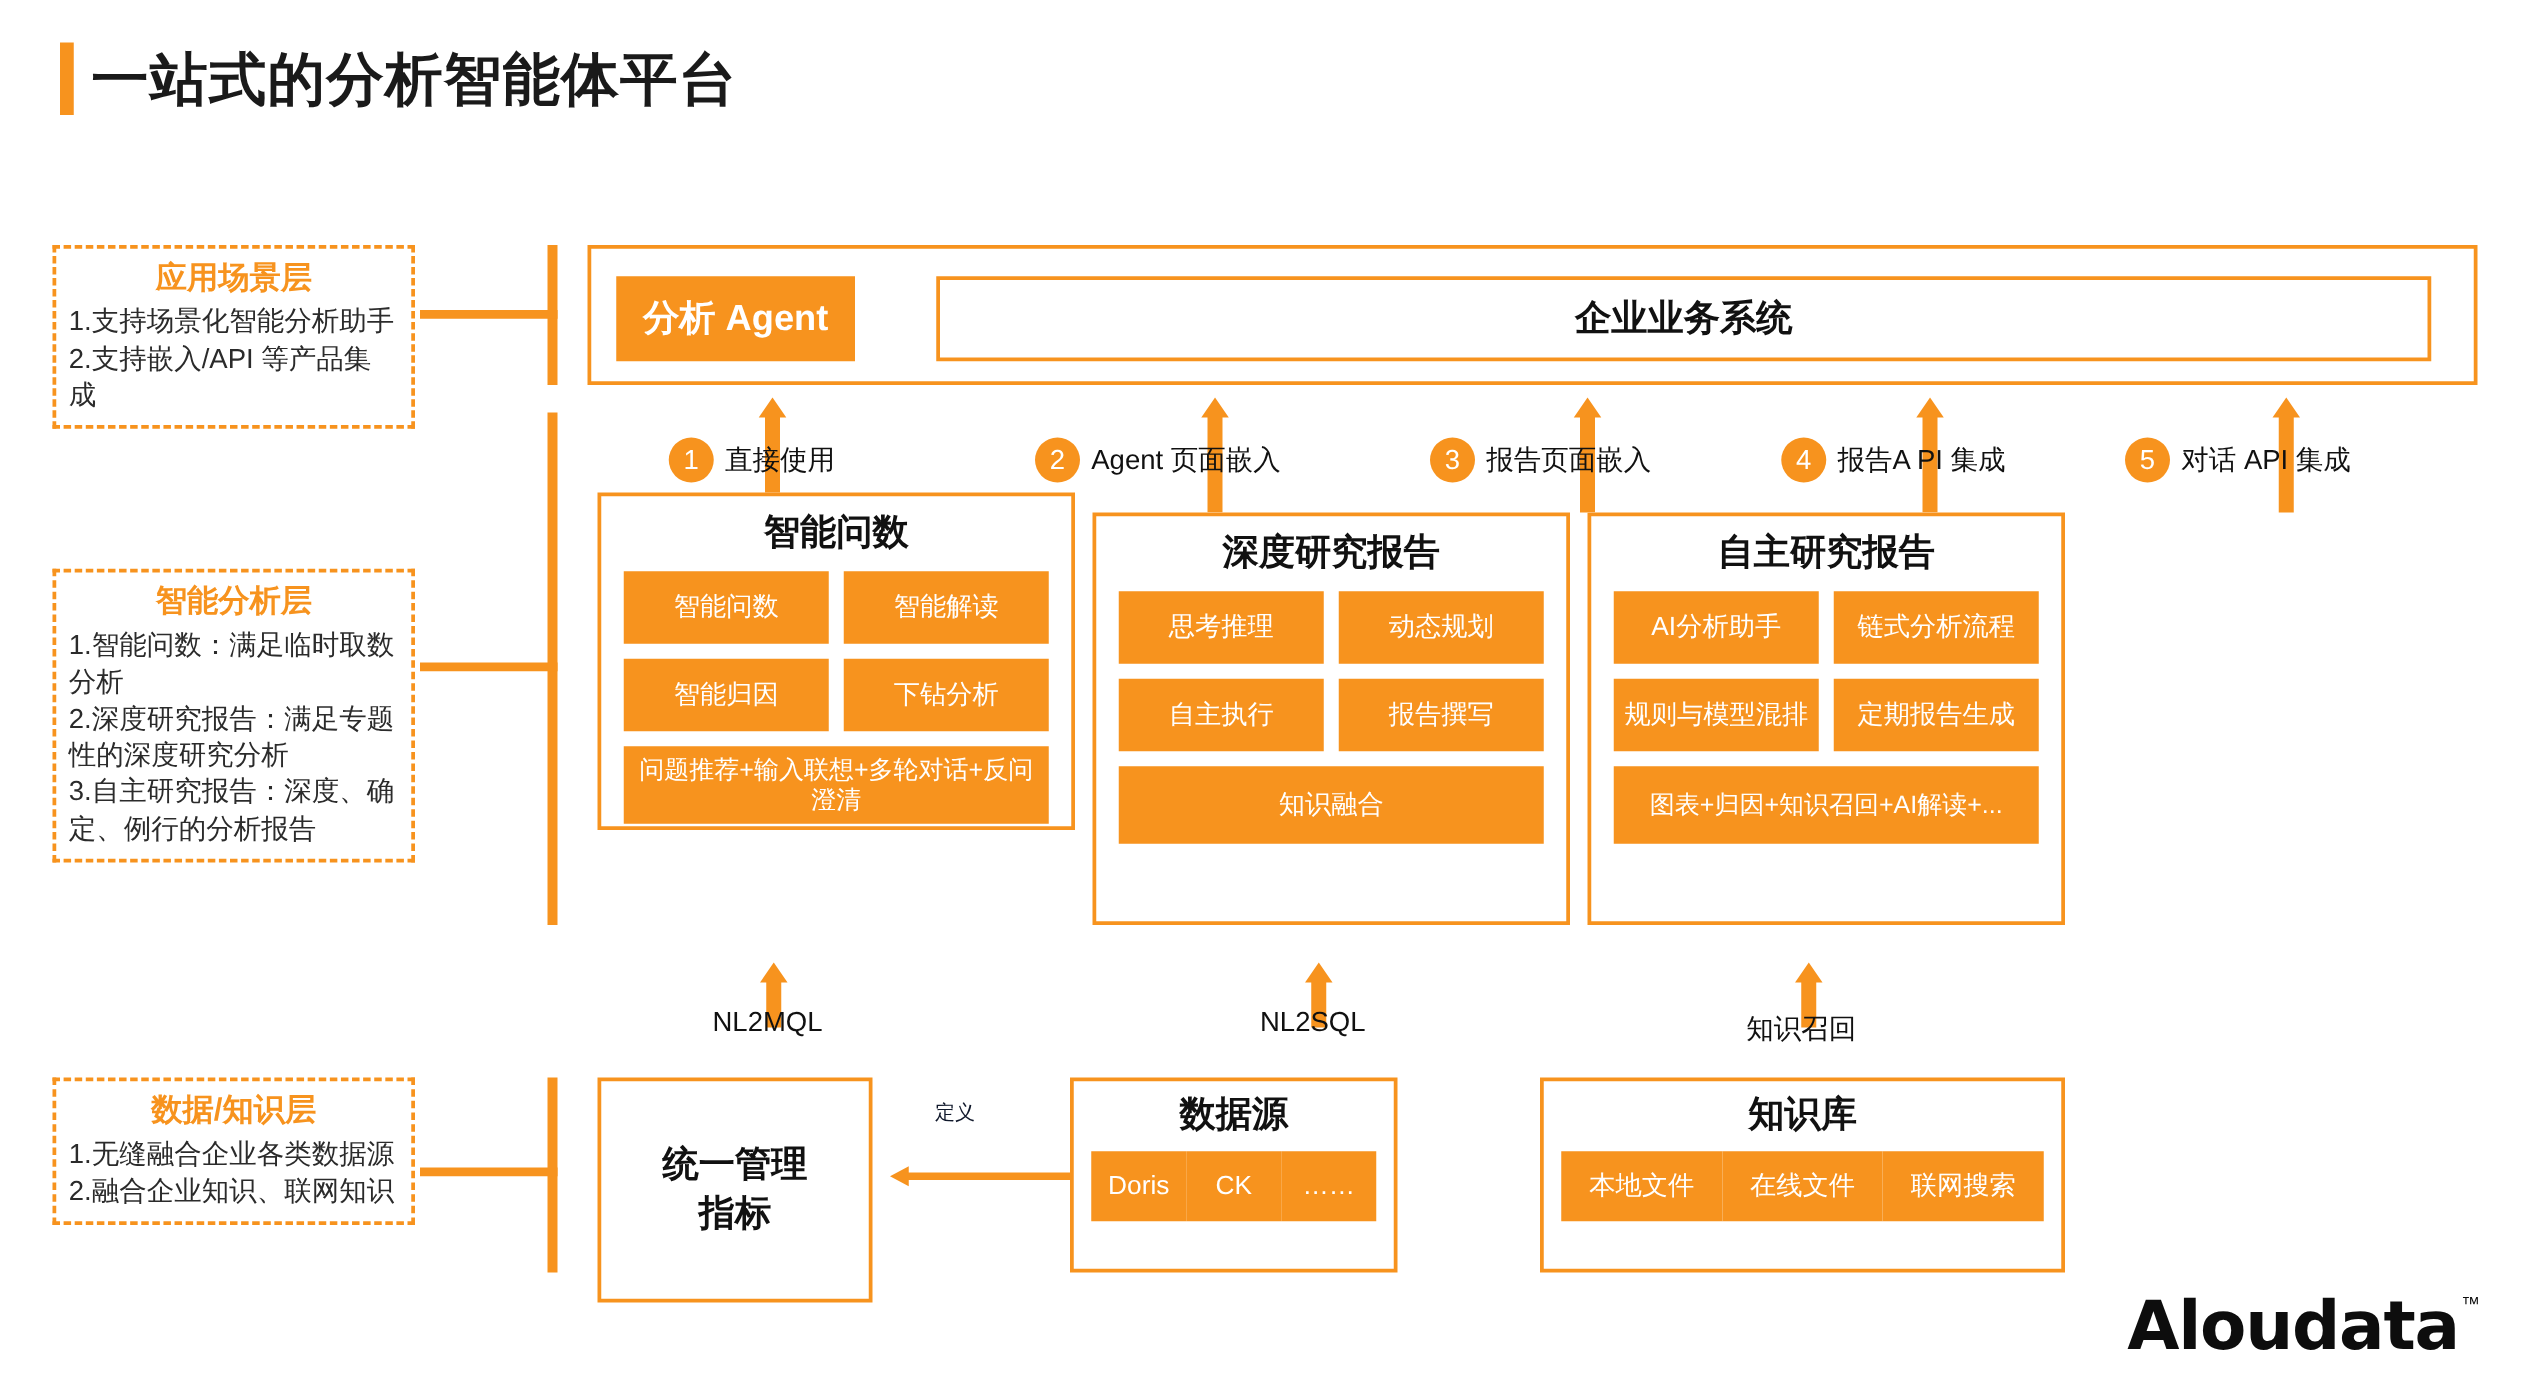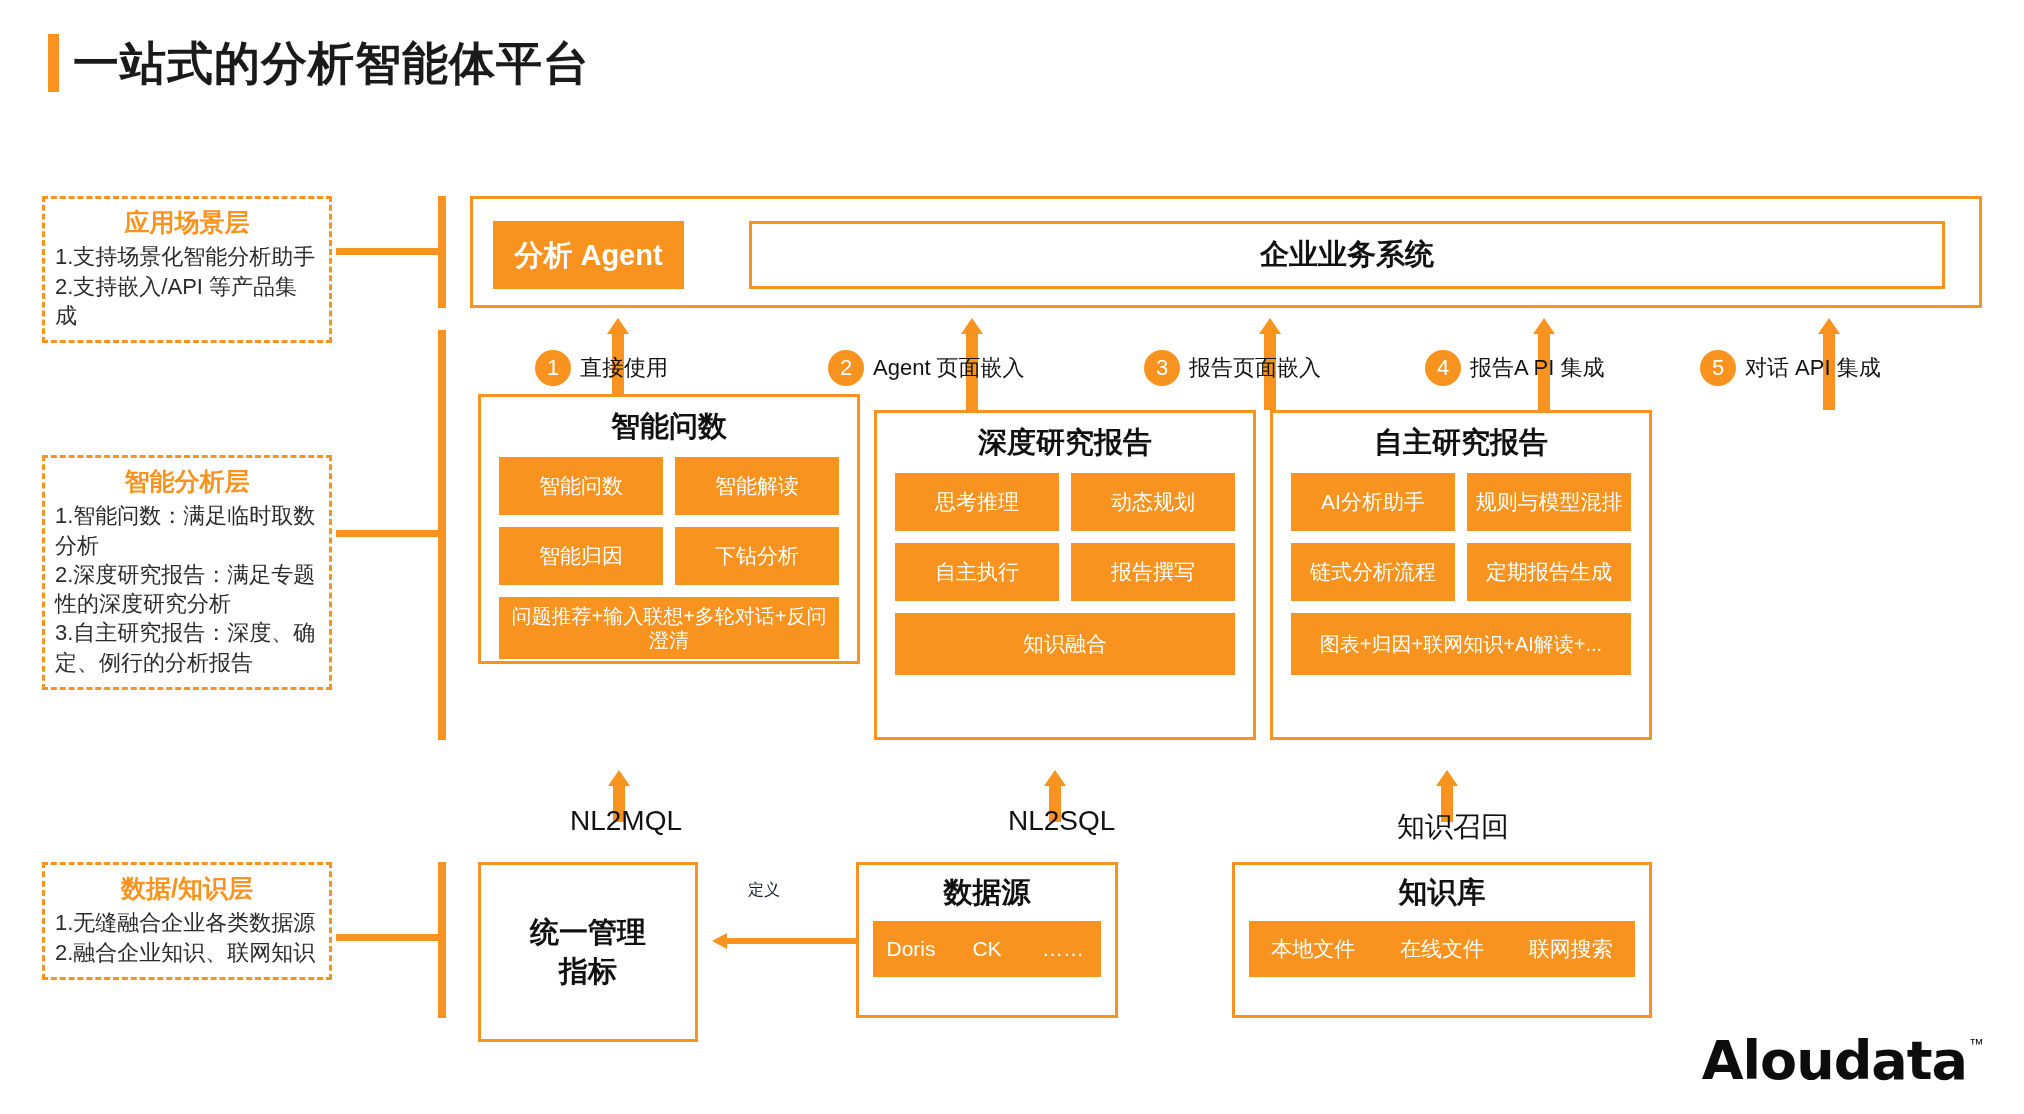--- a/index.html
+++ b/index.html
@@ -87,21 +87,21 @@
 
   .col-inner { padding: 14px 18px 16px 18px; }
   .grid2 { display: grid; grid-template-columns: 1fr 1fr; gap: 12px; margin-top: 14px; }
   .wide-chip { margin-top: 12px; height: 62px; }
   .cell-chip { height: 58px; }
 
   #col-4 .mgmt-list { display: flex; flex-direction: column; gap: 22px; margin-top: 16px; padding: 0 14px; }
   #col-4 .mgmt-chip { height: 48px; font-size: 21px; }
 
   
-  .botlabel { position: absolute; font-size: 28px; color: #111; }
+  .botlabel { position: absolute; font-size: 22px; color: #111; }
 
   
   #box-metric { left: 478px; top: 862px; width: 220px; height: 180px;
                 display: flex; align-items: center; justify-content: center; }
   #box-metric .mtext { text-align: center; font-size: 29px; font-weight: bold; color: #111; line-height: 1.35; }
 
   #box-datasource { left: 856px; top: 862px; width: 262px; height: 156px; }
   #box-kb { left: 1232px; top: 862px; width: 420px; height: 156px; }
   .srcrow { display: flex; gap: 0; padding: 0 14px; margin-top: 12px; }
   .srcrow .chip { flex: 1; height: 56px; }
@@ -237,25 +237,25 @@
       </div>
       <div class="chip wide-chip">知识融合</div>
     </div>
   </div>
 
   <div class="panel" id="col-3">
     <div class="col-inner">
       <div class="panel-title">自主研究报告</div>
       <div class="grid2">
         <div class="chip cell-chip">AI分析助手</div>
+        <div class="chip cell-chip">链式分析流程</div>
         <div class="chip cell-chip">规则与模型混排</div>
-        <div class="chip cell-chip">链式分析流程</div>
         <div class="chip cell-chip">定期报告生成</div>
       </div>
-      <div class="chip wide-chip small">图表+归因+联网知识+AI解读+...</div>
+      <div class="chip wide-chip small">图表+归因+知识召回+AI解读+...</div>
     </div>
   </div>
 
 
   <div class="uparrow" style="left:608px; top:770px; height:52px;">
     <div class="head"></div>
       <div class="shaft"></div>
   </div>
   <div class="uparrow" style="left:1044px; top:770px; height:52px;">
     <div class="head"></div>

